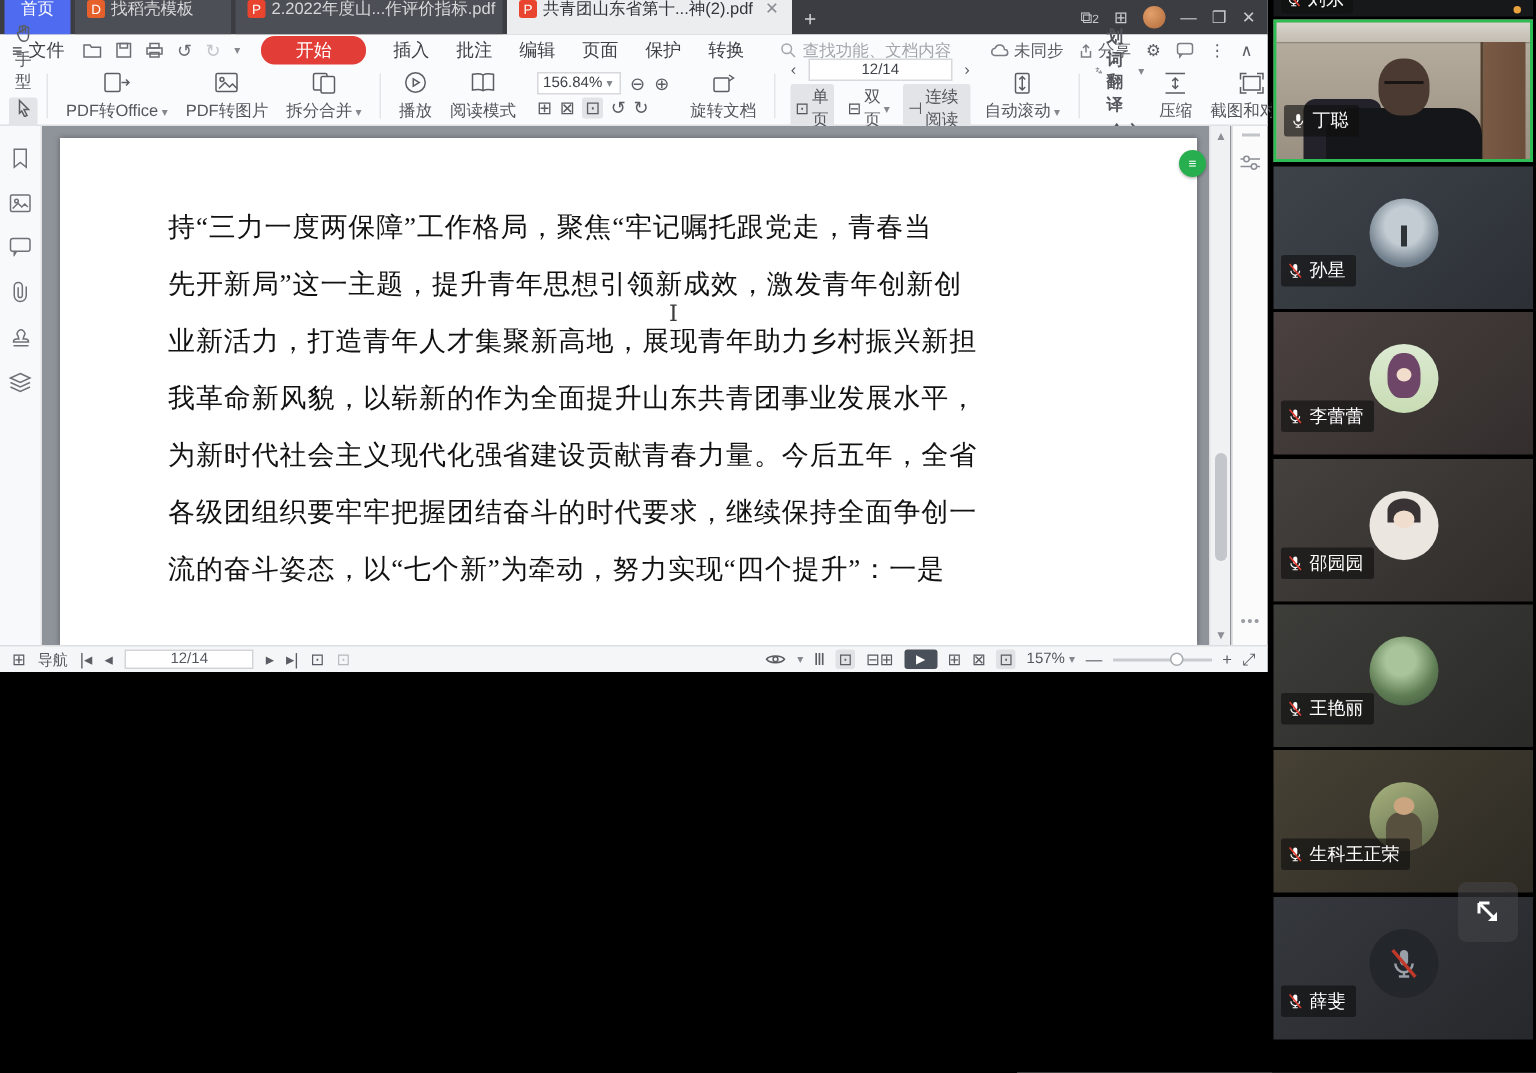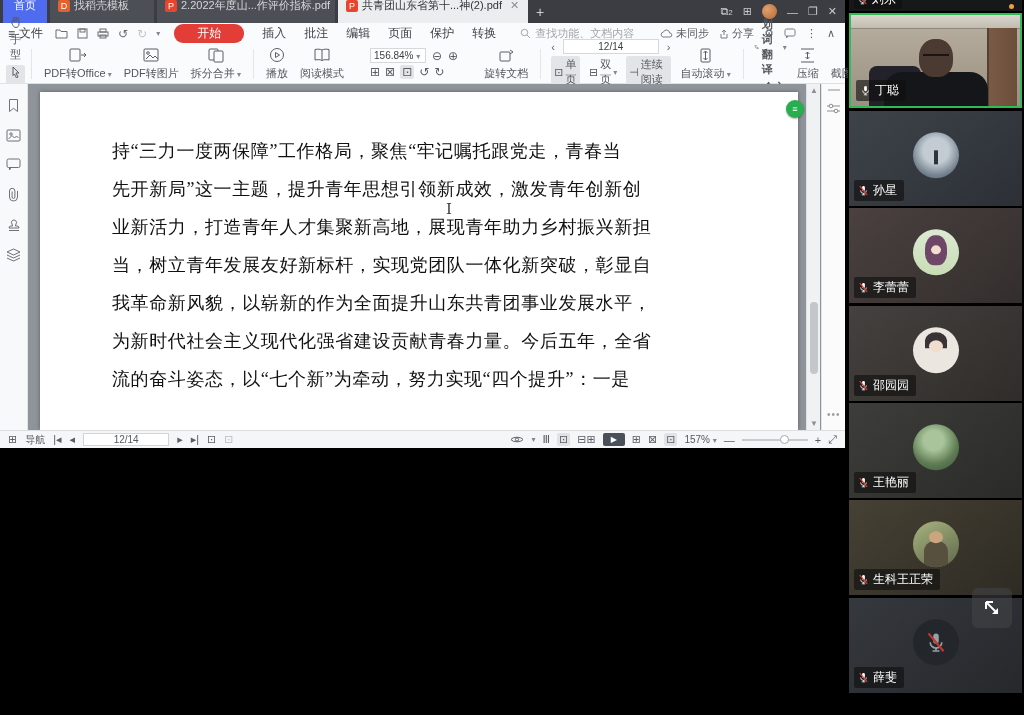--- a/index.html
+++ b/index.html
@@ -43,21 +43,21 @@
     border-bottom:1px solid #dfe0e3; display:flex; align-items:center; }
   .rb-col { display:flex; flex-direction:column; justify-content:center; gap:2px; font-size:11px; color:#53565c; }
   .rb-mode { margin-left:6px; }
   .rb-mode .row { display:flex; align-items:flex-end; gap:4px; padding:1px 4px;flex-direction:column; }
   .rb-mode .row.sel { background:#e3e4e8; border-radius:2px; }
   .sep { width:1px; height:30px; background:#e4e5e8; margin:0 6px; flex:0 0 auto; }
   .bigbtn { display:flex; flex-direction:column; align-items:center; justify-content:center;
     gap:2px; font-size:11px; color:#53565c; padding:0 6px; height:38px; white-space:nowrap; }
   .bigbtn .ig { height:18px; display:flex; align-items:center; color:#5a5d63; font-size:15px; }
   .caret { font-size:8px; color:#84878d; }
-  .zoomgrp { display:flex; flex-direction:column; gap:2px; margin:0 20px; }
+  .zoomgrp { display:flex; flex-direction:column; gap:2px; margin:0 8px; }
   .zoomgrp .r1 { display:flex; align-items:center; gap:6px; }
   .zoombox { border:1px solid #d7d8db; background:#fff; font-size:10px; color:#3d4046;
     padding:0 3px; height:15px; line-height:14px; width:56px; }
   .zsym { color:#5a5d63; font-size:12px; }
   .fitrow { display:flex; gap:5px; align-items:center; color:#5a5d63; font-size:12px; }
   .fitrow .sel { background:#e3e4e8; border-radius:2px; padding:0 2px; }
   .pagegrp { display:flex; flex-direction:column; gap:2px; margin:0 4px; }
   .pagegrp .r1 { display:flex; align-items:center; gap:8px; }
   .pgbox { border:1px solid #d7d8db; background:#fff; width:96px; height:15px; font-size:10px;
     color:#3d4046; text-align:center; line-height:14px; }
@@ -109,21 +109,21 @@
   .knob { position:absolute; left:58%; top:-4px; width:9px; height:9px; border-radius:50%;
     background:#fff; border:1px solid #a8abb0; }
 
   svg.lic { display:block; }
 
   
   #videos { position:absolute; left:848px; top:0; width:176px; height:715px; background:#000; }
   .tile { position:absolute; left:1px; width:173px; height:95px; background:#34373c; overflow:hidden; }
   .tile .av { position:absolute; left:50%; top:50%; transform:translate(-50%,-58%);
     width:46px; height:46px; border-radius:50%; overflow:hidden; }
-  .nametag { position:absolute; left:5px; bottom:5px; background:rgba(15,15,15,.62); color:#fff;
+  .nametag { position:absolute; left:5px; bottom:15px; background:rgba(15,15,15,.62); color:#fff;
     font-size:12px; padding:2px 7px 2px 4px; display:flex; align-items:center; gap:4px;
     border-radius:2px; white-space:nowrap; }
 
   .t-liudong { top:0; height:11px; background:#17181a; }
   .t-liudong .nametag { bottom:2px; padding:1px 6px 1px 3px; }
   .netdot { position:absolute; right:8px; top:4px; width:5px; height:5px; border-radius:50%; background:#e8a33d; }
 
   .t-dingcong { top:13px; border:2px solid #2ebd54; background:#b3a99b; }
   .ceiling { position:absolute; left:0; top:0; width:100%; height:15%;
     background:linear-gradient(#d9d5cd,#c2bcb0); border-bottom:1px solid #8e887c; }
@@ -447,23 +447,23 @@
       <span>查找替换</span>
     </div>
   </div>
 
   <div class="docwrap">
     <div class="page">
       <div class="page-text">
         <div class="ln">持“三力一度两保障”工作格局，聚焦“牢记嘱托跟党走，青春当</div>
         <div class="ln">先开新局”这一主题，提升青年思想引领新成效，激发青年创新创</div>
         <div class="ln">业新活力，打造青年人才集聚新高地，展现青年助力乡村振兴新担</div>
-        <div class="ln">当，树立青年发展友好新标杆，实现党团队一体化新突破，彰显自</div>
         <div class="ln">我革命新风貌，以崭新的作为全面提升山东共青团事业发展水平，</div>
         <div class="ln">为新时代社会主义现代化强省建设贡献青春力量。今后五年，全省</div>
+        <div class="ln">各级团组织要牢牢把握团结奋斗的时代要求，继续保持全面争创一</div>
         <div class="ln">流的奋斗姿态，以“七个新”为牵动，努力实现“四个提升”：一是</div>
       </div>
       <span class="ibeam">I</span>
       <div class="greenbadge">≡</div>
     </div>
     <div class="leftrail">
       <svg class="lic" width="13" height="15" viewBox="0 0 13 15">
           <path d="M2.5 1.5h8v12l-4-3.2-4 3.2z" fill="none" stroke="#6e7177"></path>
         </svg>
       <svg class="lic" width="15" height="13" viewBox="0 0 15 13">

